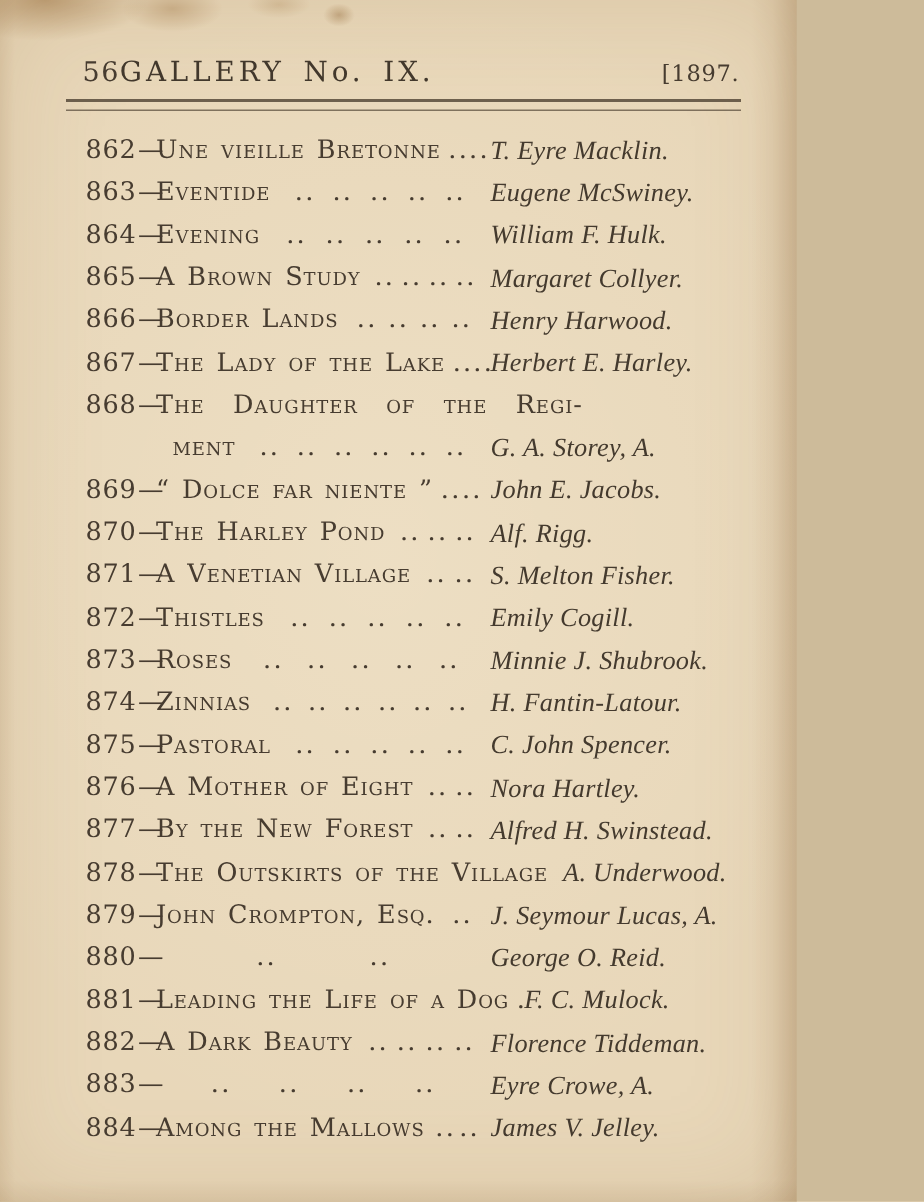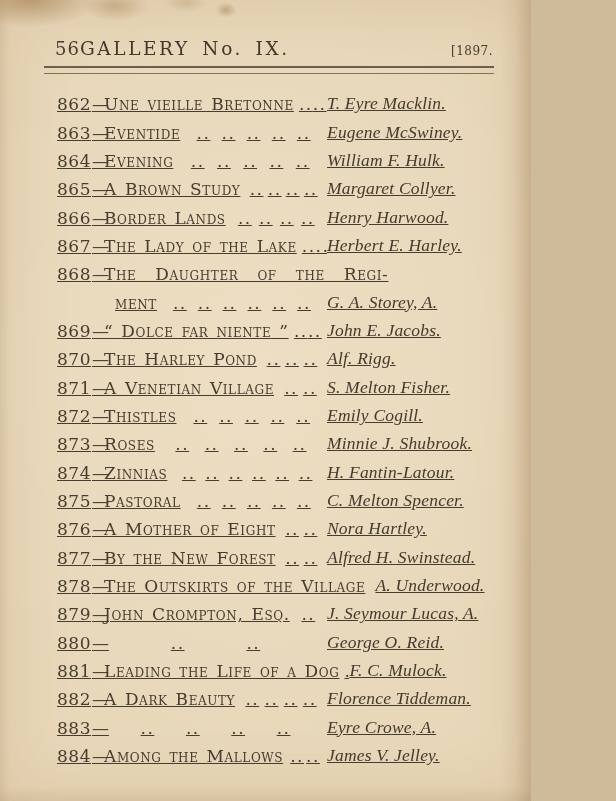--- a/index.html
+++ b/index.html
@@ -25,29 +25,29 @@
     box-shadow: inset 0 0 70px rgba(150,110,60,.18);
     color:#473c30;
   }
   
   .hdr{
     position:absolute;top:38px;left:55px;right:38px;
     display:flex;align-items:baseline;
   }
   .pageno{font-size:18px;letter-spacing:1px;}
   .hdr-title{flex:1;text-align:left;font-size:18.5px;letter-spacing:2.6px;word-spacing:4px;color:#42382c;}
-  .hdr-year{font-size:12px;letter-spacing:.5px;}
+  .hdr-year{font-size:15px;letter-spacing:.5px;}
   .rule{
     position:absolute;left:44px;right:37px;top:66px;height:5px;
     border-top:2px solid rgba(62,50,36,.72);
     border-bottom:1px solid rgba(62,50,36,.62);
   }
   
   .entries{position:absolute;top:86px;left:57px;right:38px;}
-  .row{display:flex;align-items:flex-end;height:28.34px;font-size:17px;white-space:nowrap;text-decoration:underline;}
+  .row{display:flex;align-items:center;height:28.34px;font-size:17px;white-space:nowrap;}
   .numwrap{flex:none;width:47px;display:inline-flex;align-items:baseline;}
   .num{letter-spacing:.5px;}
   .dash{margin-left:1px;}
   .title{flex:none;font-variant:small-caps;letter-spacing:.6px;word-spacing:2px;}
   .leaders{flex:1;min-width:0;display:flex;justify-content:space-evenly;align-items:baseline;padding:0 5px;overflow:hidden;}
   .leaders span{letter-spacing:1.5px;}
   .artist{flex:none;width:166px;font-family:"Liberation Serif",serif;font-style:italic;font-size:17.5px;letter-spacing:.2px;color:#443a2e;}
   .row.cont .title{padding-left:58px;}
   .row.wrap-head .title{word-spacing:13px;}
   .row.wrap-head .artist{width:0;}
@@ -259,21 +259,21 @@
           <span class="dash">—</span>
         </span>
       <span class="title">Pastoral</span>
       <span class="leaders">
           <span>..</span>
           <span>..</span>
           <span>..</span>
           <span>..</span>
           <span>..</span>
         </span>
-      <span class="artist">C. Melton Spencer.</span>
+      <span class="artist">C. John Spencer.</span>
     </div>
       <div class="row">
       <span class="numwrap">
           <span class="num">876</span>
           <span class="dash">—</span>
         </span>
       <span class="title">A Mother of Eight</span>
       <span class="leaders">
           <span>..</span>
           <span>..</span>

